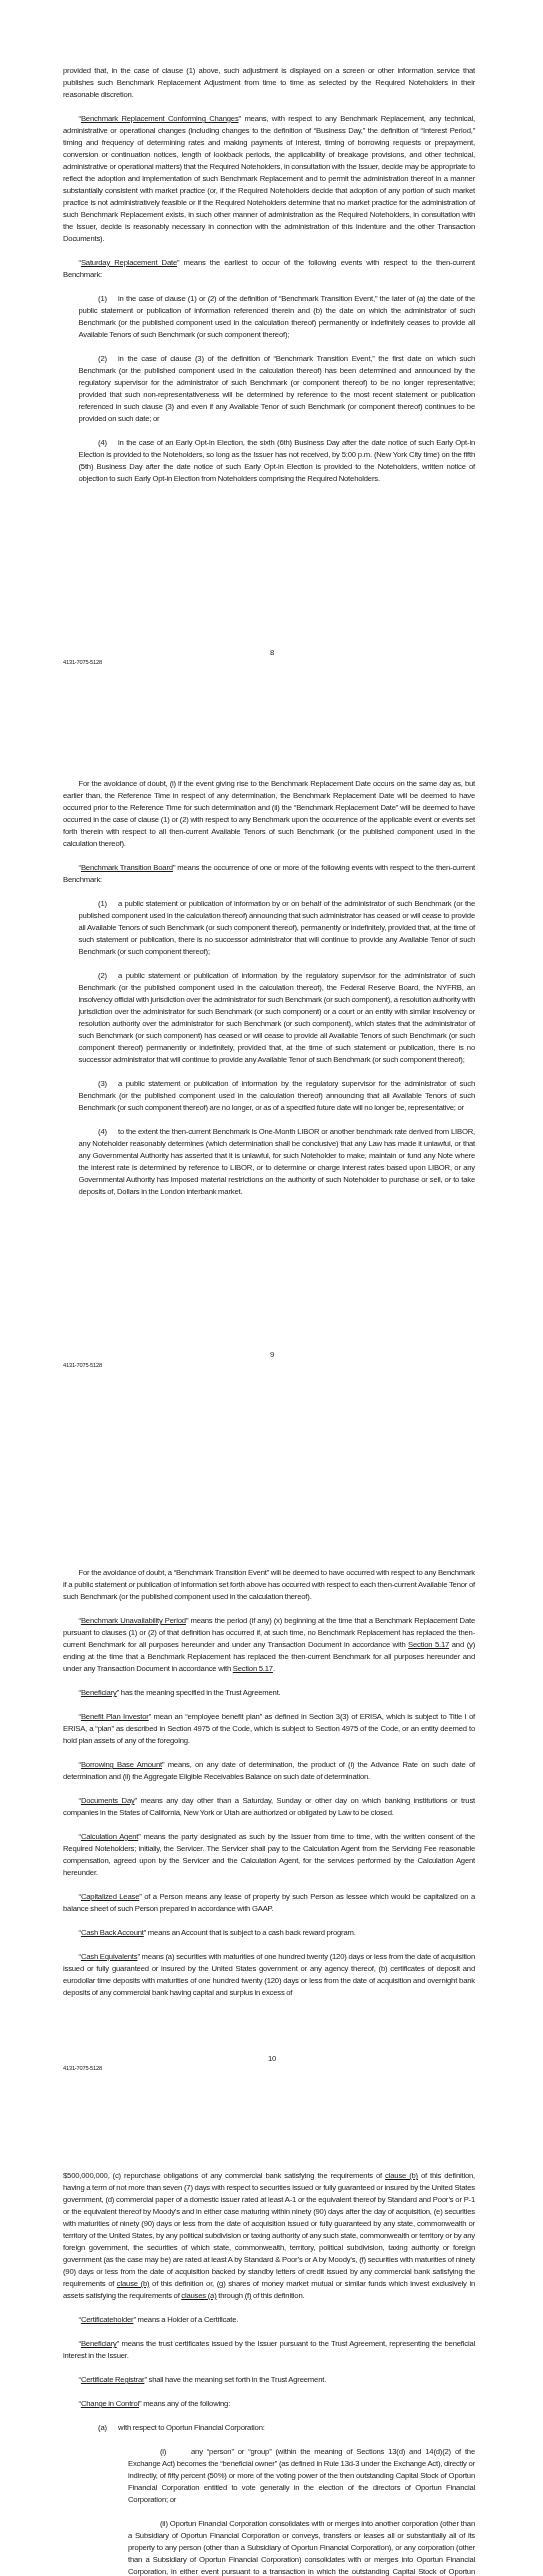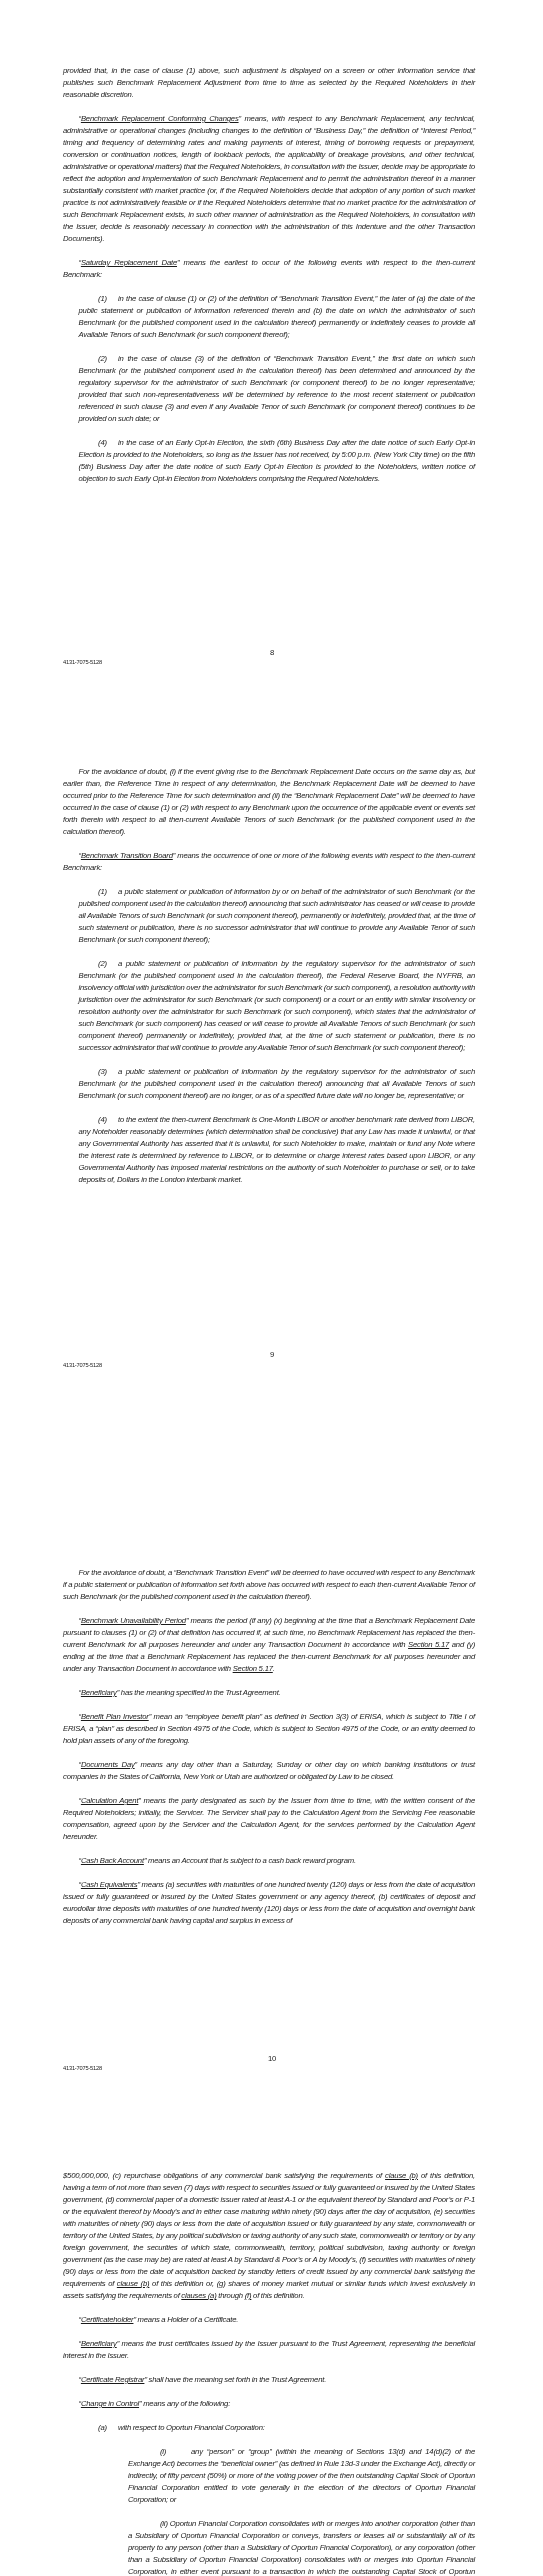--- a/index.html
+++ b/index.html
@@ -5,21 +5,21 @@
   html, body { margin: 0; padding: 0; background: #ffffff; }
   body { width: 544px; font-family: "Liberation Sans", sans-serif; color: #1a1a1a; }
   .page { position: relative; width: 544px; height: 703px; box-sizing: border-box; overflow: hidden; }
   .content { position: absolute; left: 63px; width: 412px; }
   .p1 .content { top: 65px; }
   .p2 .content { top: 767px; }
   .p3 .content { top: 1464px; }
   .p4 .content { top: 2171px; }
   .p2 .content, .p3 .content, .p4 .content { top: auto; }
   p { margin: 0 0 12px 0; font-size: 7.7px; line-height: 12px; text-align: justify;
-      letter-spacing: -0.2px; word-spacing: -0.2px; font-style: italic; }
+      letter-spacing: -0.2px; word-spacing: -0.2px; }
   p.def { text-indent: 15.5px; }
   p.lvl1 { padding-left: 15.5px; text-indent: 19.6px; }
   p.lvl2 { padding-left: 65px; text-indent: 32px; }
   .lbl { display: inline-block; width: 20px; text-indent: 0; }
   .lbl2 { display: inline-block; width: 31px; text-indent: 0; }
   .u { text-decoration: underline; }
   .pagenum { position: absolute; left: 0; width: 544px; text-align: center; font-size: 7.7px; letter-spacing: -0.2px; }
   .docid { position: absolute; left: 63px; font-size: 5.7px; letter-spacing: -0.2px; color: #222; }
   .p1 .pagenum { top: 648px; } .p1 .docid { top: 659px; }
   .p2 .pagenum { top: 1350px; } .p2 .docid { top: 1363px; }
@@ -36,39 +36,41 @@
         <p class="def"><span>“</span><span class="u">Benchmark Replacement Conforming Changes</span><span>” means, with respect to any Benchmark Replacement, any technical, administrative or operational changes (including changes to the definition of “Business Day,” the definition of “Interest Period,” timing and frequency of determining rates and making payments of interest, timing of borrowing requests or prepayment, conversion or continuation notices, length of lookback periods, the applicability of breakage provisions, and other technical, administrative or operational matters) that the Required Noteholders, in consultation with the Issuer, decide may be appropriate to reflect the adoption and implementation of such Benchmark Replacement and to permit the administration thereof in a manner substantially consistent with market practice (or, if the Required Noteholders decide that adoption of any portion of such market practice is not administratively feasible or if the Required Noteholders determine that no market practice for the administration of such Benchmark Replacement exists, in such other manner of administration as the Required Noteholders, in consultation with the Issuer, decide is reasonably necessary in connection with the administration of this Indenture and the other Transaction Documents).</span></p>
         <p class="def"><span>“</span><span class="u">Saturday Replacement Date</span><span>” means the earliest to occur of the following events with respect to the then-current Benchmark:</span></p>
         <p class="lvl1"><span class="lbl">(1)</span><span>in the case of clause (1) or (2) of the definition of “Benchmark Transition Event,” the later of (a) the date of the public statement or publication of information referenced therein and (b) the date on which the administrator of such Benchmark (or the published component used in the calculation thereof) permanently or indefinitely ceases to provide all Available Tenors of such Benchmark (or such component thereof);</span></p>
         <p class="lvl1"><span class="lbl">(2)</span><span>in the case of clause (3) of the definition of “Benchmark Transition Event,” the first date on which such Benchmark (or the published component used in the calculation thereof) has been determined and announced by the regulatory supervisor for the administrator of such Benchmark (or component thereof) to be no longer representative; provided that such non-representativeness will be determined by reference to the most recent statement or publication referenced in such clause (3) and even if any Available Tenor of such Benchmark (or component thereof) continues to be provided on such date; or</span></p>
         <p class="lvl1"><span class="lbl">(4)</span><span>in the case of an Early Opt-in Election, the sixth (6th) Business Day after the date notice of such Early Opt-in Election is provided to the Noteholders, so long as the Issuer has not received, by 5:00 p.m. (New York City time) on the fifth (5th) Business Day after the date notice of such Early Opt-in Election is provided to the Noteholders, written notice of objection to such Early Opt-in Election from Noteholders comprising the Required Noteholders.</span></p>
       </div>
     <div class="pagenum">8</div>
     <div class="docid">4131-7075-5128</div>
   </div>
   <div class="page p2">
-    <div class="content" style="top:63px">
+    <div class="content" style="top:75px">
         <p class="def"><span>For the avoidance of doubt, (i) if the event giving rise to the Benchmark Replacement Date occurs on the same day as, but earlier than, the Reference Time in respect of any determination, the Benchmark Replacement Date will be deemed to have occurred prior to the Reference Time for such determination and (ii) the “Benchmark Replacement Date” will be deemed to have occurred in the case of clause (1) or (2) with respect to any Benchmark upon the occurrence of the applicable event or events set forth therein with respect to all then-current Available Tenors of such Benchmark (or the published component used in the calculation thereof).</span></p>
         <p class="def"><span>“</span><span class="u">Benchmark Transition Board</span><span>” means the occurrence of one or more of the following events with respect to the then-current Benchmark:</span></p>
         <p class="lvl1"><span class="lbl">(1)</span><span>a public statement or publication of information by or on behalf of the administrator of such Benchmark (or the published component used in the calculation thereof) announcing that such administrator has ceased or will cease to provide all Available Tenors of such Benchmark (or such component thereof), permanently or indefinitely, provided that, at the time of such statement or publication, there is no successor administrator that will continue to provide any Available Tenor of such Benchmark (or such component thereof);</span></p>
         <p class="lvl1"><span class="lbl">(2)</span><span>a public statement or publication of information by the regulatory supervisor for the administrator of such Benchmark (or the published component used in the calculation thereof), the Federal Reserve Board, the NYFRB, an insolvency official with jurisdiction over the administrator for such Benchmark (or such component), a resolution authority with jurisdiction over the administrator for such Benchmark (or such component) or a court or an entity with similar insolvency or resolution authority over the administrator for such Benchmark (or such component), which states that the administrator of such Benchmark (or such component) has ceased or will cease to provide all Available Tenors of such Benchmark (or such component thereof) permanently or indefinitely, provided that, at the time of such statement or publication, there is no successor administrator that will continue to provide any Available Tenor of such Benchmark (or such component thereof);</span></p>
         <p class="lvl1"><span class="lbl">(3)</span><span>a public statement or publication of information by the regulatory supervisor for the administrator of such Benchmark (or the published component used in the calculation thereof) announcing that all Available Tenors of such Benchmark (or such component thereof) are no longer, or as of a specified future date will no longer be, representative; or</span></p>
         <p class="lvl1"><span class="lbl">(4)</span><span>to the extent the then-current Benchmark is One-Month LIBOR or another benchmark rate derived from LIBOR, any Noteholder reasonably determines (which determination shall be conclusive) that any Law has made it unlawful, or that any Governmental Authority has asserted that it is unlawful, for such Noteholder to make, maintain or fund any Note where the interest rate is determined by reference to LIBOR, or to determine or charge interest rates based upon LIBOR, or any Governmental Authority has imposed material restrictions on the authority of such Noteholder to purchase or sell, or to take deposits of, Dollars in the London interbank market.</span></p>
       </div>
     <div class="pagenum" style="top:647px">9</div>
     <div class="docid" style="top:659px">4131-7075-5128</div>
   </div>
   <div class="page p3">
     <div class="content" style="top:161px">
         <p class="def"><span>For the avoidance of doubt, a “Benchmark Transition Event” will be deemed to have occurred with respect to any Benchmark if a public statement or publication of information set forth above has occurred with respect to each then-current Available Tenor of such Benchmark (or the published component used in the calculation thereof).</span></p>
         <p class="def"><span>“</span><span class="u">Benchmark Unavailability Period</span><span>” means the period (if any) (x) beginning at the time that a Benchmark Replacement Date pursuant to clauses (1) or (2) of that definition has occurred if, at such time, no Benchmark Replacement has replaced the then-current Benchmark for all purposes hereunder and under any Transaction Document in accordance with </span><span class="u">Section 5.17</span><span> and (y) ending at the time that a Benchmark Replacement has replaced the then-current Benchmark for all purposes hereunder and under any Transaction Document in accordance with </span><span class="u">Section 5.17</span><span>.</span></p>
         <p class="def"><span>“</span><span class="u">Beneficiary</span><span>” has the meaning specified in the Trust Agreement.</span></p>
         <p class="def"><span>“</span><span class="u">Benefit Plan Investor</span><span>” mean an “employee benefit plan” as defined in Section 3(3) of ERISA, which is subject to Title I of ERISA, a “plan” as described in Section 4975 of the Code, which is subject to Section 4975 of the Code, or an entity deemed to hold plan assets of any of the foregoing.</span></p>
+        <p class="def"><span>“</span><span class="u">Borrowing Base Amount</span><span>” means, on any date of determination, the product of (i) the Advance Rate on such date of determination and (ii) the Aggregate Eligible Receivables Balance on such date of determination.</span></p>
         <p class="def"><span>“</span><span class="u">Documents Day</span><span>” means any day other than a Saturday, Sunday or other day on which banking institutions or trust companies in the States of California, New York or Utah are authorized or obligated by Law to be closed.</span></p>
         <p class="def"><span>“</span><span class="u">Calculation Agent</span><span>” means the party designated as such by the Issuer from time to time, with the written consent of the Required Noteholders; initially, the Servicer. The Servicer shall pay to the Calculation Agent from the Servicing Fee reasonable compensation, agreed upon by the Servicer and the Calculation Agent, for the services performed by the Calculation Agent hereunder.</span></p>
+        <p class="def"><span>“</span><span class="u">Capitalized Lease</span><span>” of a Person means any lease of property by such Person as lessee which would be capitalized on a balance sheet of such Person prepared in accordance with GAAP.</span></p>
         <p class="def"><span>“</span><span class="u">Cash Back Account</span><span>” means an Account that is subject to a cash back reward program.</span></p>
         <p class="def"><span>“</span><span class="u">Cash Equivalents</span><span>” means (a) securities with maturities of one hundred twenty (120) days or less from the date of acquisition issued or fully guaranteed or insured by the United States government or any agency thereof, (b) certificates of deposit and eurodollar time deposits with maturities of one hundred twenty (120) days or less from the date of acquisition and overnight bank deposits of any commercial bank having capital and surplus in excess of</span></p>
       </div>
     <div class="pagenum" style="top:648px">10</div>
     <div class="docid" style="top:659px">4131-7075-5128</div>
   </div>
   <div class="page p4">
     <div class="content" style="top:61px">
         <p><span>$500,000,000, (c) repurchase obligations of any commercial bank satisfying the requirements of </span><span class="u">clause (b)</span><span> of this definition, having a term of not more than seven (7) days with respect to securities issued or fully guaranteed or insured by the United States government, (d) commercial paper of a domestic issuer rated at least A-1 or the equivalent thereof by Standard and Poor’s or P-1 or the equivalent thereof by Moody’s and in either case maturing within ninety (90) days after the day of acquisition, (e) securities with maturities of ninety (90) days or less from the date of acquisition issued or fully guaranteed by any state, commonwealth or territory of the United States, by any political subdivision or taxing authority of any such state, commonwealth or territory or by any foreign government, the securities of which state, commonwealth, territory, political subdivision, taxing authority or foreign government (as the case may be) are rated at least A by Standard &amp; Poor’s or A by Moody’s, (f) securities with maturities of ninety (90) days or less from the date of acquisition backed by standby letters of credit issued by any commercial bank satisfying the requirements of </span><span class="u">clause (b)</span><span> of this definition or, (g) shares of money market mutual or similar funds which invest exclusively in assets satisfying the requirements of </span><span class="u">clauses (a)</span><span> through </span><span class="u">(f)</span><span> of this definition.</span></p>
         <p class="def"><span>“</span><span class="u">Certificateholder</span><span>” means a Holder of a Certificate.</span></p>

